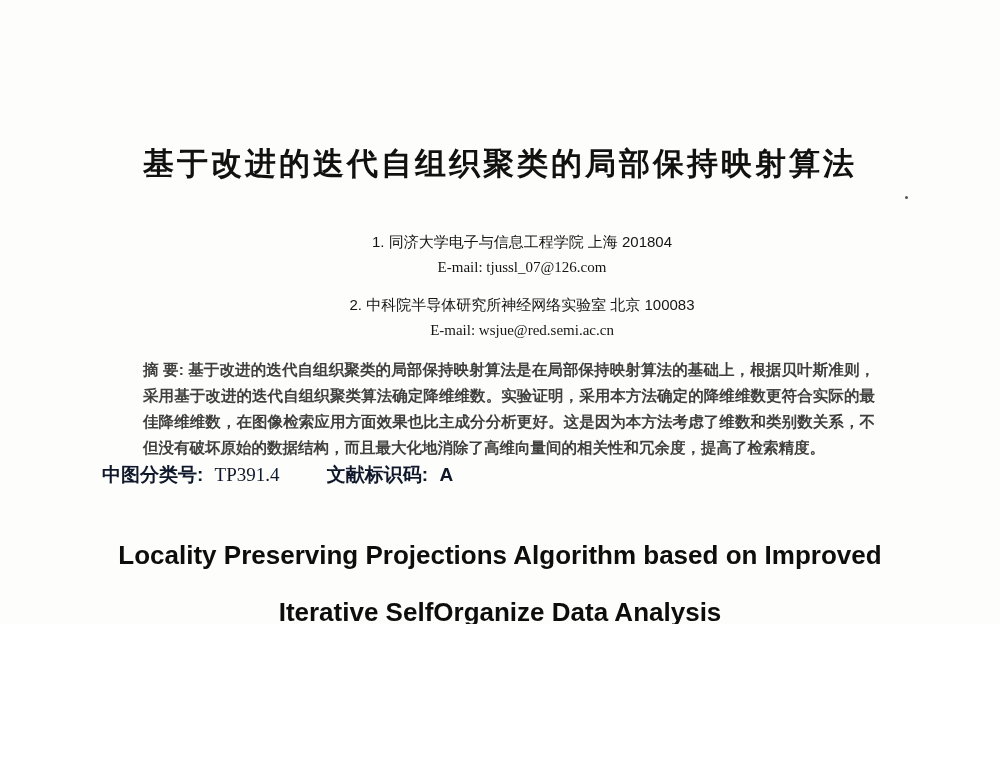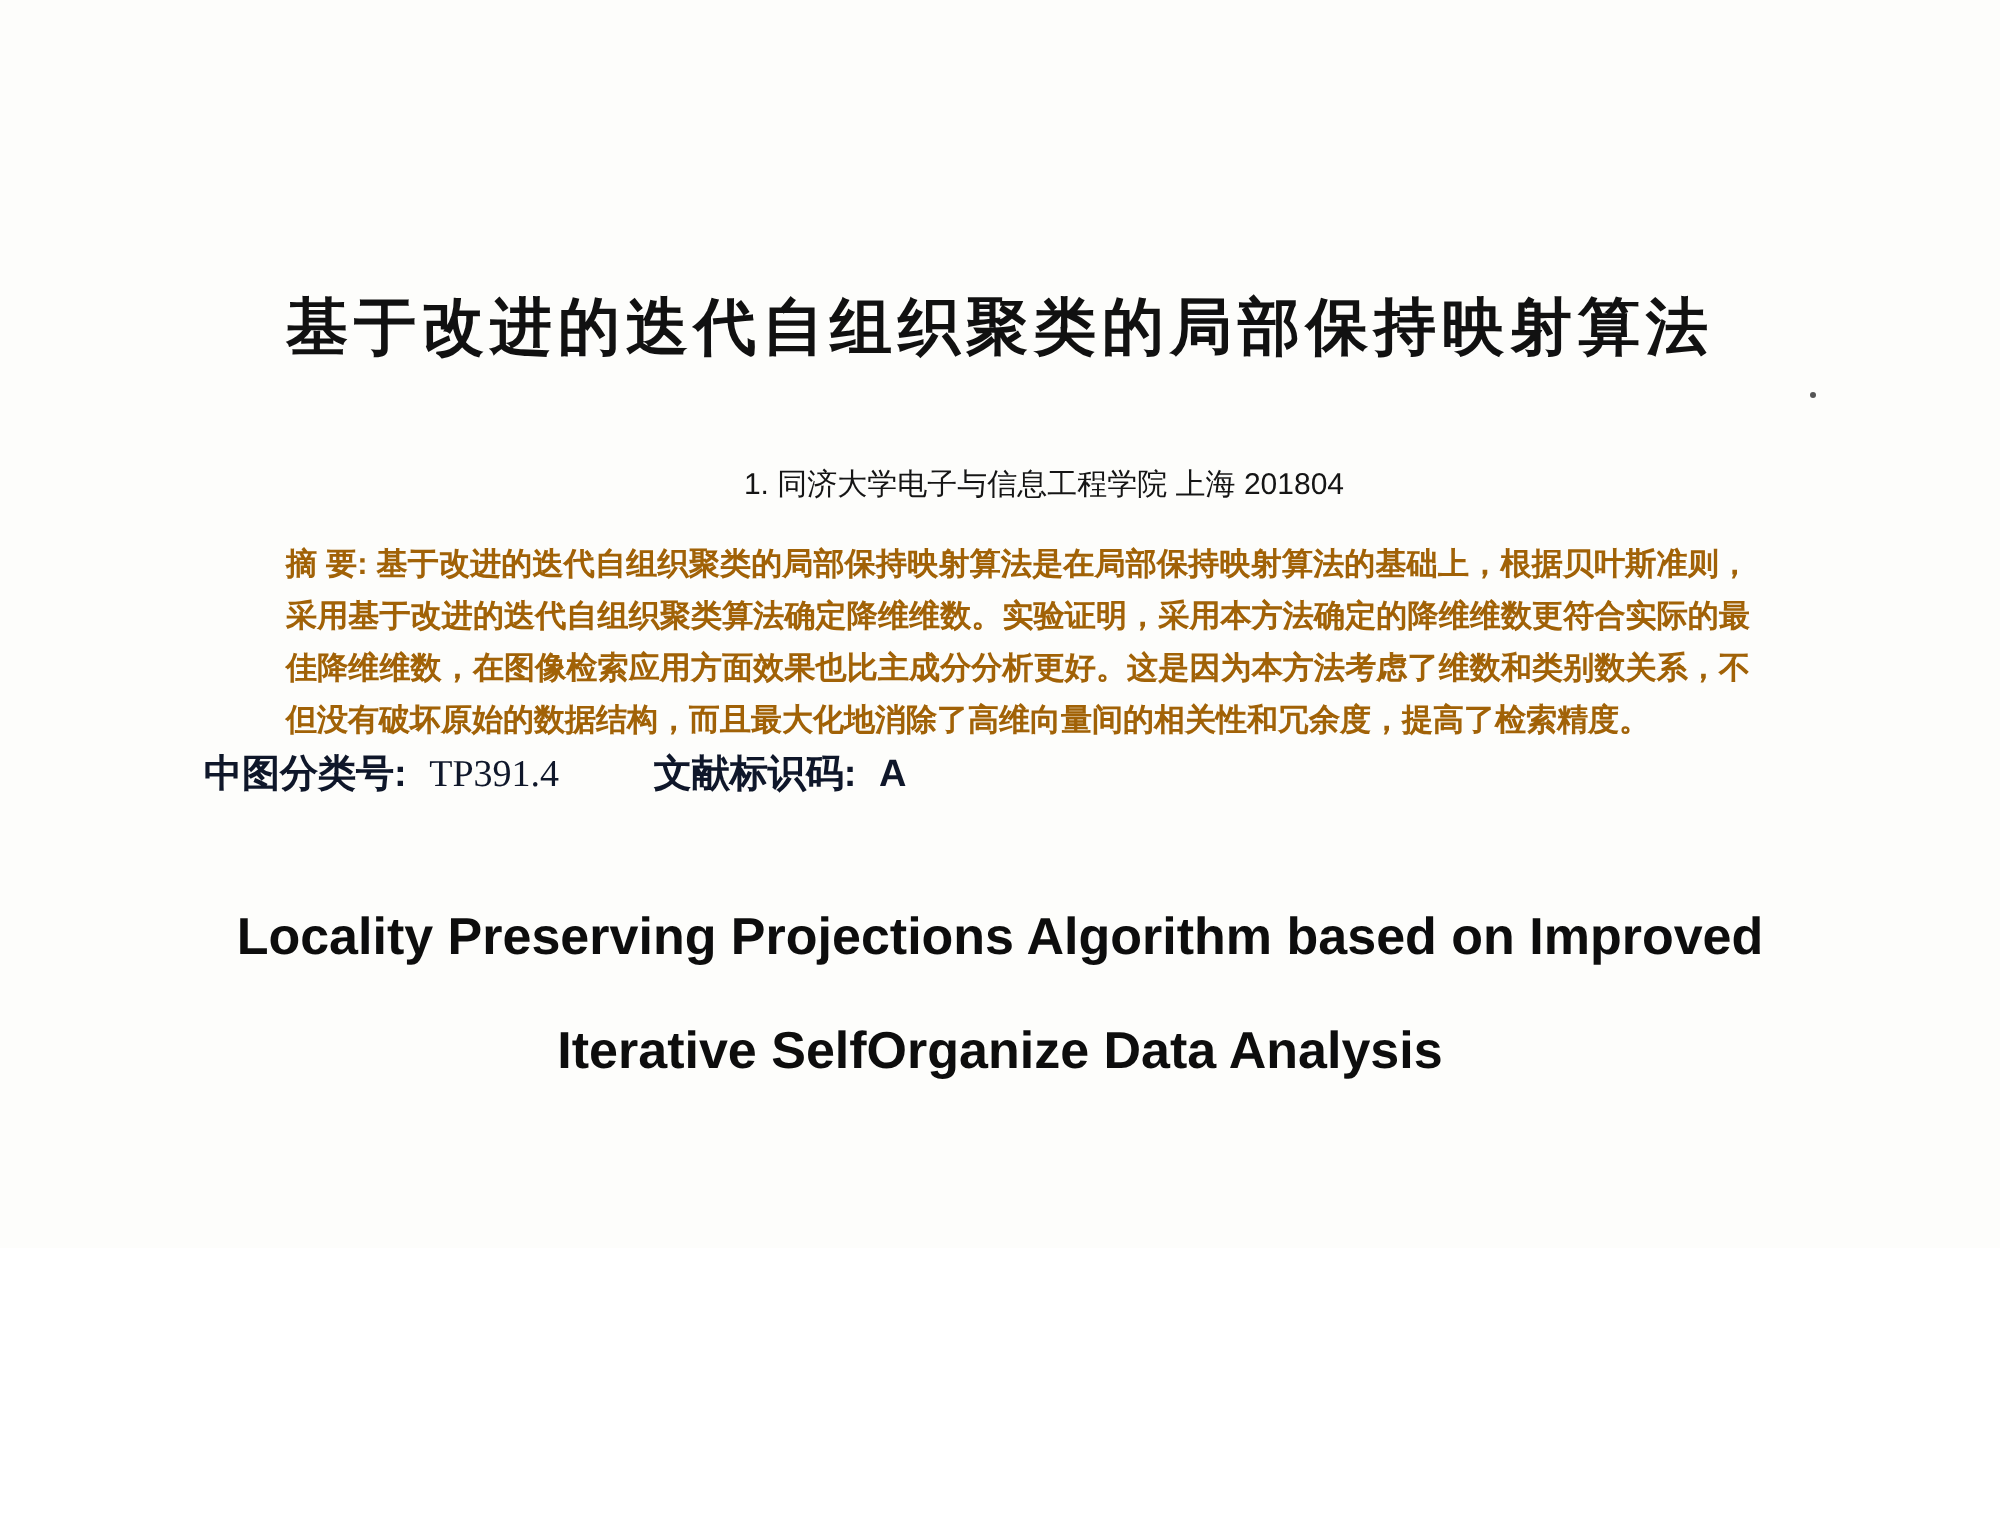--- a/index.html
+++ b/index.html
@@ -50,21 +50,21 @@
     font-family: "Liberation Serif", "DejaVu Serif", serif;
     font-size: 15px;
   }
   .abstract-block {
     width: 732px;
     margin: 18px auto 0 143px;
     font-size: 15.5px;
     line-height: 26px;
     text-align: justify;
     font-weight: 600;
-    color: #a16207;
+    color: #404040;
   }
   .abstract-label { font-weight: bold; }
   .keywords-line {
     width: 732px;
     margin: 1px auto 0 143px;
     font-size: 15.5px;
     line-height: 26px;
     font-weight: 600;
     color: #111;
   }
@@ -113,22 +113,27 @@
 
 <div class="page">
 
   <h1 class="zh-title">基于改进的迭代自组织聚类的局部保持映射算法</h1>
 
   <span class="scan-dot"></span>
 
 
   <div class="affiliation affiliation-1">
     <div>1.  同济大学电子与信息工程学院 上海  201804</div>
+    <div class="email-line">E-mail: tjussl_07@126.com</div>
   </div>
 
+  <div class="affiliation affiliation-2">
+    <div>2.  中科院半导体研究所神经网络实验室 北京  100083</div>
+    <div class="email-line">E-mail: wsjue@red.semi.ac.cn</div>
+  </div>
 
   <p class="abstract-block">
     <span class="abstract-label">摘 要:</span>
     <span>基于改进的迭代自组织聚类的局部保持映射算法是在局部保持映射算法的基础上，根据贝叶斯准则，采用基于改进的迭代自组织聚类算法确定降维维数。实验证明，采用本方法确定的降维维数更符合实际的最佳降维维数，在图像检索应用方面效果也比主成分分析更好。这是因为本方法考虑了维数和类别数关系，不但没有破坏原始的数据结构，而且最大化地消除了高维向量间的相关性和冗余度，提高了检索精度。</span>
   </p>
 
 
   <p class="classification-line">
     <span class="clc-label">中图分类号:</span>
     <span class="clc-value">TP391.4</span>

